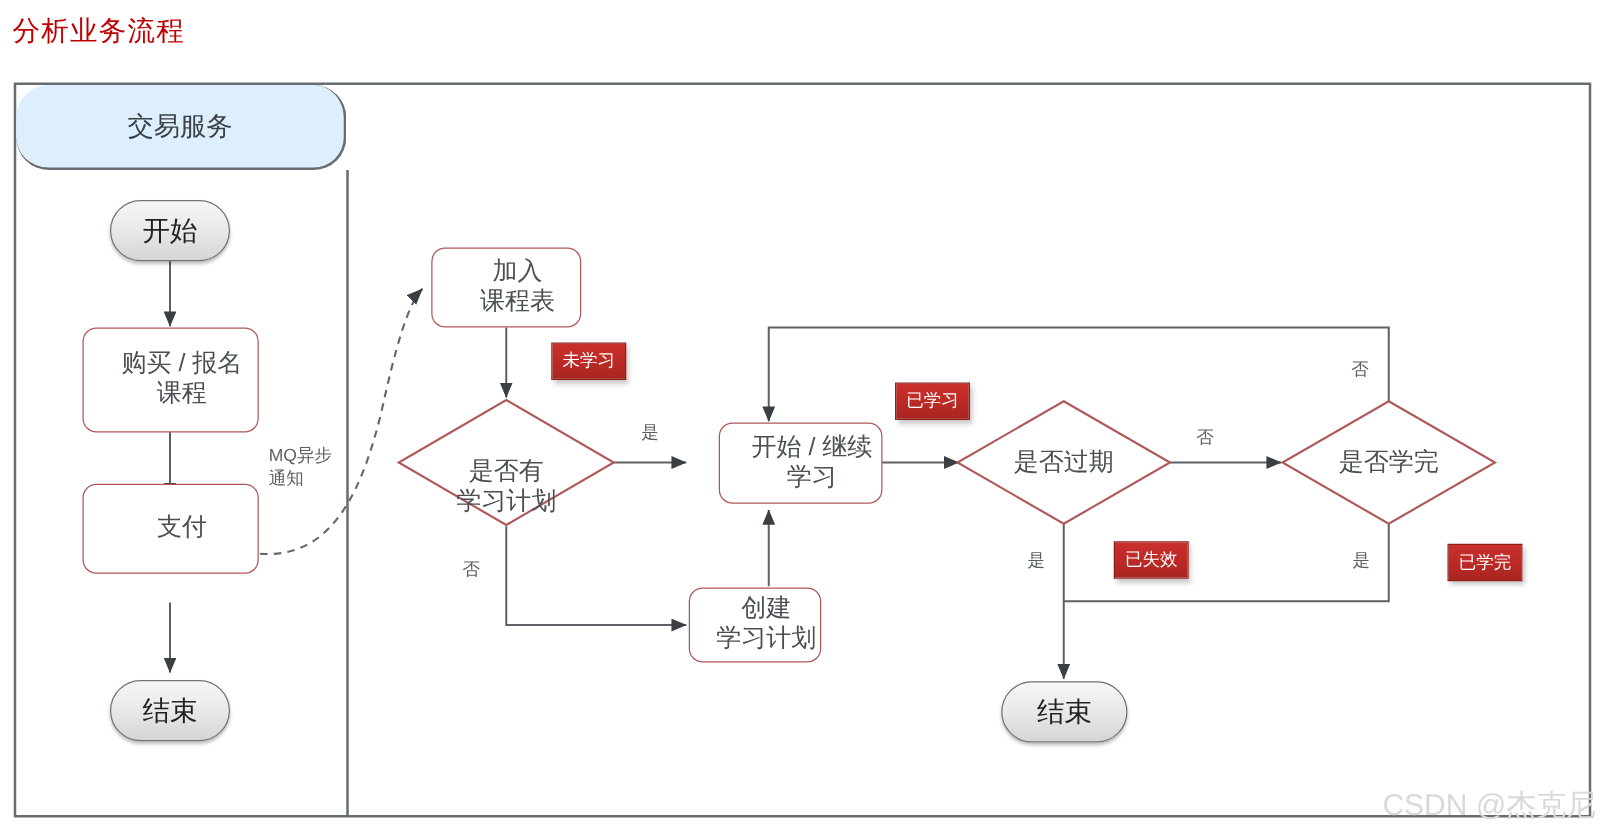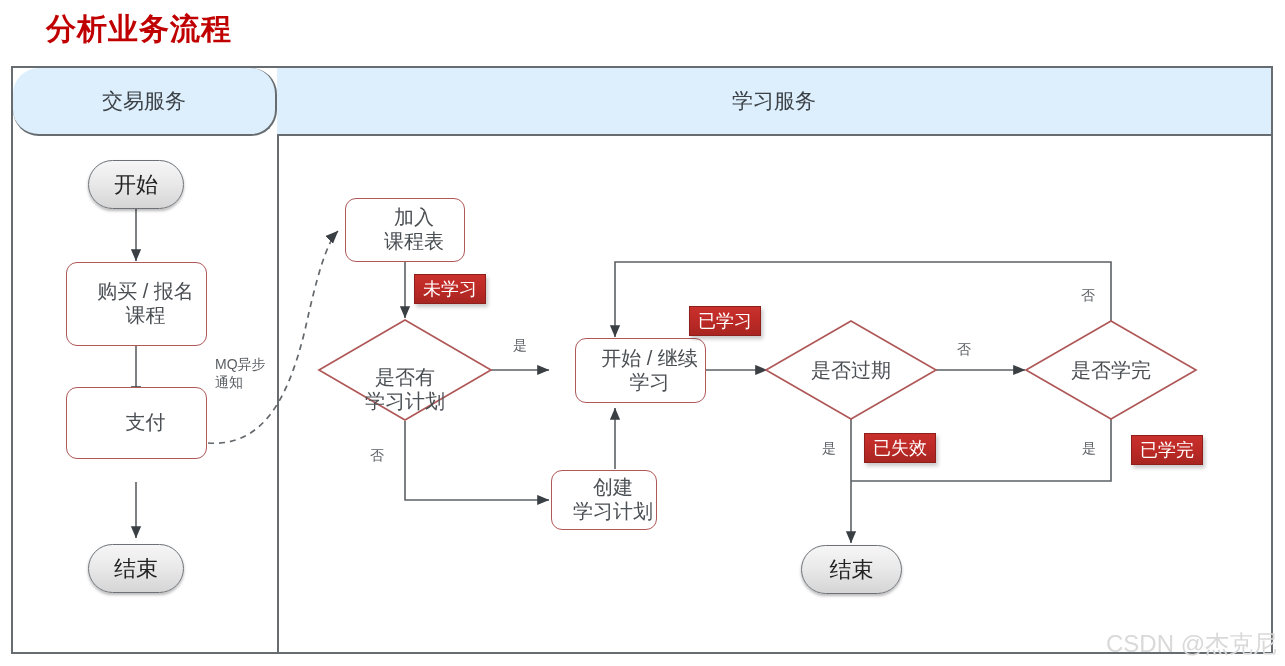--- a/index.html
+++ b/index.html
@@ -11,26 +11,25 @@
     width: 1285px;
     height: 666px;
     font-family: "Liberation Sans", "DejaVu Sans", sans-serif;
     position: relative;
     overflow: hidden;
   }
   #page-title {
     position: absolute;
     left: 10px;
     top: 14px;
-    font-size: 30px;
-    font-weight: bold;
+    font-size: 22px;
+    font-weight: normal;
     color: #c00000;
     letter-spacing: 1px;
     line-height: 1;
-    margin-left: 36px;
   }
   #diagram-frame {
     position: absolute;
     left: 11px;
     top: 66px;
     width: 1262px;
     height: 588px;
     border: 2px solid #666c70;
     box-sizing: border-box;
     background: #ffffff;
@@ -106,47 +105,45 @@
     position: absolute;
     font-size: 14px;
     color: #5a5f64;
   }
   .badge {
     position: absolute;
     display: flex;
     align-items: center;
     justify-content: center;
     color: #ffffff;
-    font-size: 18px;
+    font-size: 14px;
     background: linear-gradient(to bottom, #c9302c 0%, #bc2a26 50%, #a82521 100%);
     border: 1px solid #8e1f1b;
     box-shadow: 2px 3px 4px rgba(0,0,0,0.22);
     padding: 0 8px;
     box-sizing: border-box;
+    margin-left: 27px;
   }
   #watermark {
     position: absolute;
     right: 8px;
     bottom: 6px;
     font-size: 24px;
     color: #d9d9d9;
     white-space: nowrap;
   }
 </style>
 </head>
 <body>
 
 <div id="page-title">分析业务流程</div>
 
 <div id="diagram-frame">
   <div class="lane-header" id="lane-header-trade">
     <span>交易服务</span>
-  </div>
-  <div class="lane-header" id="lane-header-study">
-    <span>学习服务</span>
   </div>
   <div id="lane-divider"></div>
 </div>
 
 <svg id="flow-canvas" viewBox="0 0 1285 666">
   <defs>
     <marker id="arrow" markerWidth="9" markerHeight="9" refX="7.4" refY="3.2" orient="auto" markerUnits="strokeWidth">
       <path d="M0,0 L7.6,3.2 L0,6.4 z" fill="#3a3f44"></path>
     </marker>
   </defs>

